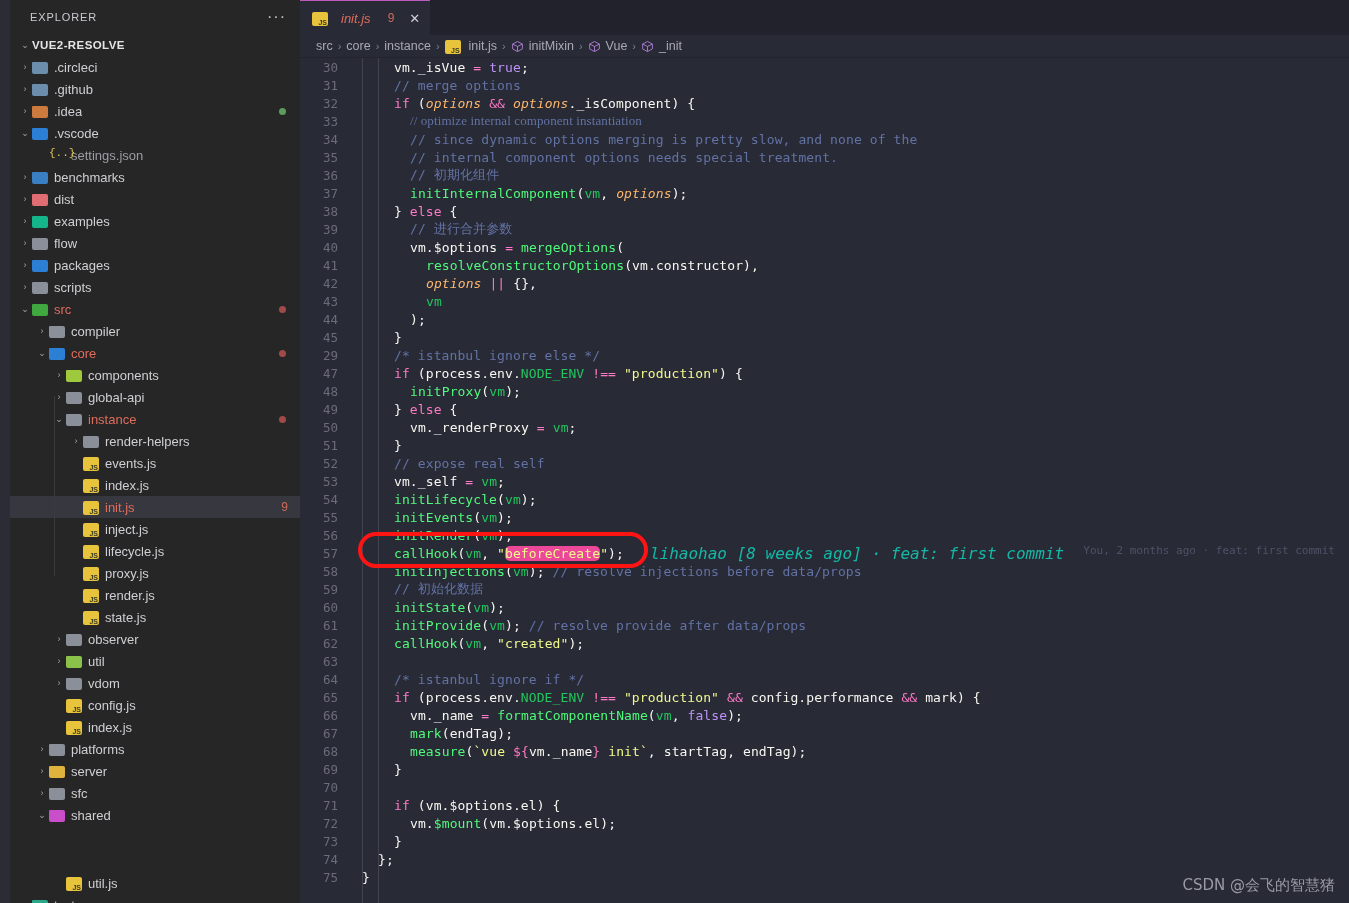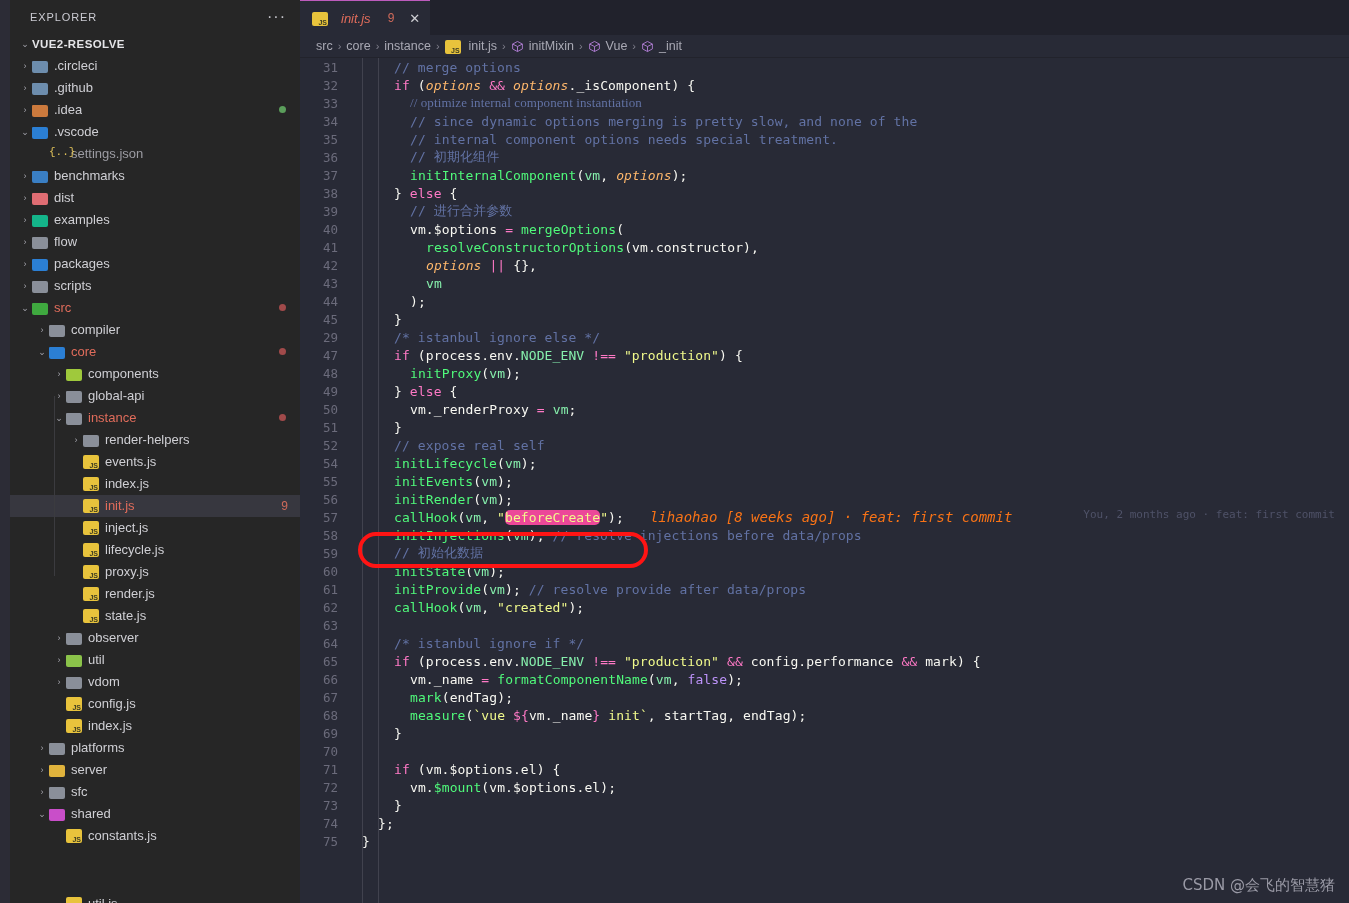--- a/index.html
+++ b/index.html
@@ -159,31 +159,31 @@
   }
   .code-text { position: relative; padding-left: 14px; letter-spacing: .1px;}
   .guide {
     position: absolute; top: 0; bottom: 0; width: 1px;
     background: #41424e;
   }
 
   
   .t-kw      { color: #ff79c6; }
   .t-fn      { color: #50fa7b; }
-  .t-var     { color: #86efac; }
+  .t-var     { color: #22c55e; }
   .t-param   { color: #ffb86c; font-style: italic; }
   .t-str     { color: #f1fa8c; }
   .t-cmt     { color: #6272a4; }
   .t-plain   { color: #f8f8f2; }
   .t-op      { color: #ff79c6; }
   .t-num     { color: #bd93f9; }
   .sel-hl    { background: #ec4899; border-radius: 5px; }
 
   .blame {
-    color: #f97316; font-style: italic; font-size: 14px;
+    color: #14b8a6; font-style: italic; font-size: 16px;
     padding-left: 26px;
   }
   .blame-right {
     position: absolute; right: 14px; top: 0;
     color: #4f5268; font-size: 11px;
     font-family: "DejaVu Sans Mono", "Liberation Mono", monospace;
   }
 
   
   .annot-box {
@@ -392,25 +392,20 @@
         </div>
         <div class="row" style="padding-left: 25px;">
           <span class="twisty">›</span>
           <span class="ficon folder" style="background: rgb(138, 143, 153);"></span>
           <span class="label">sfc</span>
         </div>
         <div class="row" style="padding-left: 25px;">
           <span class="twisty">⌄</span>
           <span class="ficon folder" style="background: rgb(201, 78, 201);"></span>
           <span class="label">shared</span>
-        </div>
-        <div class="row" style="padding-left: 42px;">
-          <span class="twisty spacer">&nbsp;</span>
-          <span class="ficon file-js">JS</span>
-          <span class="label">constants.js</span>
         </div>
         <div class="row" style="padding-left: 42px; margin-top: 46px;">
           <span class="twisty spacer">&nbsp;</span>
           <span class="ficon file-js">JS</span>
           <span class="label">util.js</span>
         </div>
         <div class="row" style="padding-left: 8px;">
           <span class="twisty">›</span>
           <span class="ficon folder" style="background: rgb(42, 169, 138);"></span>
           <span class="label">test</span>
@@ -457,20 +452,21 @@
             <path d="M8 1.8 14 5v6l-6 3.2L2 11V5z" fill="none" stroke="#b37fd6" stroke-width="1.1"></path>
             <path d="M2 5l6 3 6-3M8 8v6.2" stroke="#b37fd6" stroke-width="1.1" fill="none"></path>
           </svg></span>
         <span class="crumb">_init</span>
       </div>
 
     <div class="code-area">
       <div class="guide" style="left:62px;"></div>
       <div class="guide" style="left:78px;"></div>
       <div id="code">
+          <div class="code-line"><span class="ln">30</span><span class="code-text" style="padding-left: 46px;"><span class="t-plain">vm._isVue</span><span class="t-plain"> </span><span class="t-op">=</span><span class="t-plain"> </span><span class="t-num">true</span><span class="t-plain">;</span></span></div>
           <div class="code-line"><span class="ln">31</span><span class="code-text" style="padding-left: 46px;"><span class="t-cmt">// merge options</span></span></div>
           <div class="code-line"><span class="ln">32</span><span class="code-text" style="padding-left: 46px;"><span class="t-kw">if</span><span class="t-plain"> (</span><span class="t-param">options</span><span class="t-plain"> </span><span class="t-op">&amp;&amp;</span><span class="t-plain"> </span><span class="t-param">options</span><span class="t-plain">._isComponent) {</span></span></div>
           <div class="code-line"><span class="ln">33</span><span class="code-text" style="padding-left: 62px; font-family: Liberation Serif, serif;"><span class="t-cmt">// optimize internal component instantiation</span></span></div>
           <div class="code-line"><span class="ln">34</span><span class="code-text" style="padding-left: 62px;"><span class="t-cmt">// since dynamic options merging is pretty slow, and none of the</span></span></div>
           <div class="code-line"><span class="ln">35</span><span class="code-text" style="padding-left: 62px;"><span class="t-cmt">// internal component options needs special treatment.</span></span></div>
           <div class="code-line"><span class="ln">36</span><span class="code-text" style="padding-left: 62px;"><span class="t-cmt">// 初期化组件</span></span></div>
           <div class="code-line"><span class="ln">37</span><span class="code-text" style="padding-left: 62px;"><span class="t-fn">initInternalComponent</span><span class="t-plain">(</span><span class="t-var">vm</span><span class="t-plain">, </span><span class="t-param">options</span><span class="t-plain">);</span></span></div>
           <div class="code-line"><span class="ln">38</span><span class="code-text" style="padding-left: 46px;"><span class="t-plain">} </span><span class="t-kw">else</span><span class="t-plain"> {</span></span></div>
           <div class="code-line"><span class="ln">39</span><span class="code-text" style="padding-left: 62px;"><span class="t-cmt">// 进行合并参数</span></span></div>
           <div class="code-line"><span class="ln">40</span><span class="code-text" style="padding-left: 62px;"><span class="t-plain">vm.$options</span><span class="t-plain"> </span><span class="t-op">=</span><span class="t-plain"> </span><span class="t-fn">mergeOptions</span><span class="t-plain">(</span></span></div>
@@ -479,20 +475,21 @@
           <div class="code-line"><span class="ln">43</span><span class="code-text" style="padding-left: 78px;"><span class="t-var">vm</span></span></div>
           <div class="code-line"><span class="ln">44</span><span class="code-text" style="padding-left: 62px;"><span class="t-plain">);</span></span></div>
           <div class="code-line"><span class="ln">45</span><span class="code-text" style="padding-left: 46px;"><span class="t-plain">}</span></span></div>
           <div class="code-line"><span class="ln">29</span><span class="code-text" style="padding-left: 46px;"><span class="t-cmt">/* istanbul ignore else */</span></span></div>
           <div class="code-line"><span class="ln">47</span><span class="code-text" style="padding-left: 46px;"><span class="t-kw">if</span><span class="t-plain"> (process.env.</span><span class="t-var">NODE_ENV</span><span class="t-plain"> </span><span class="t-op">!==</span><span class="t-plain"> </span><span class="t-str">"production"</span><span class="t-plain">) {</span></span></div>
           <div class="code-line"><span class="ln">48</span><span class="code-text" style="padding-left: 62px;"><span class="t-fn">initProxy</span><span class="t-plain">(</span><span class="t-var">vm</span><span class="t-plain">);</span></span></div>
           <div class="code-line"><span class="ln">49</span><span class="code-text" style="padding-left: 46px;"><span class="t-plain">} </span><span class="t-kw">else</span><span class="t-plain"> {</span></span></div>
           <div class="code-line"><span class="ln">50</span><span class="code-text" style="padding-left: 62px;"><span class="t-plain">vm._renderProxy</span><span class="t-plain"> </span><span class="t-op">=</span><span class="t-plain"> </span><span class="t-var">vm</span><span class="t-plain">;</span></span></div>
           <div class="code-line"><span class="ln">51</span><span class="code-text" style="padding-left: 46px;"><span class="t-plain">}</span></span></div>
           <div class="code-line"><span class="ln">52</span><span class="code-text" style="padding-left: 46px;"><span class="t-cmt">// expose real self</span></span></div>
+          <div class="code-line"><span class="ln">53</span><span class="code-text" style="padding-left: 46px;"><span class="t-plain">vm._self</span><span class="t-plain"> </span><span class="t-op">=</span><span class="t-plain"> </span><span class="t-var">vm</span><span class="t-plain">;</span></span></div>
           <div class="code-line"><span class="ln">54</span><span class="code-text" style="padding-left: 46px;"><span class="t-fn">initLifecycle</span><span class="t-plain">(</span><span class="t-var">vm</span><span class="t-plain">);</span></span></div>
           <div class="code-line"><span class="ln">55</span><span class="code-text" style="padding-left: 46px;"><span class="t-fn">initEvents</span><span class="t-plain">(</span><span class="t-var">vm</span><span class="t-plain">);</span></span></div>
           <div class="code-line"><span class="ln">56</span><span class="code-text" style="padding-left: 46px;"><span class="t-fn">initRender</span><span class="t-plain">(</span><span class="t-var">vm</span><span class="t-plain">);</span></span></div>
           <div class="code-line"><span class="ln">57</span><span class="code-text" style="padding-left: 46px;"><span class="t-fn">callHook</span><span class="t-plain">(</span><span class="t-var">vm</span><span class="t-plain">, </span><span class="t-str">"</span><span class="t-str sel-hl">beforeCreate</span><span class="t-str">"</span><span class="t-plain">);</span></span><span class="blame">lihaohao [8 weeks ago] · feat: first commit</span><span class="blame-right">You, 2 months ago · feat: first commit</span></div>
           <div class="code-line"><span class="ln">58</span><span class="code-text" style="padding-left: 46px;"><span class="t-fn">initInjections</span><span class="t-plain">(</span><span class="t-var">vm</span><span class="t-plain">); </span><span class="t-cmt">// resolve injections before data/props</span></span></div>
           <div class="code-line"><span class="ln">59</span><span class="code-text" style="padding-left: 46px;"><span class="t-cmt">// 初始化数据</span></span></div>
           <div class="code-line"><span class="ln">60</span><span class="code-text" style="padding-left: 46px;"><span class="t-fn">initState</span><span class="t-plain">(</span><span class="t-var">vm</span><span class="t-plain">);</span></span></div>
           <div class="code-line"><span class="ln">61</span><span class="code-text" style="padding-left: 46px;"><span class="t-fn">initProvide</span><span class="t-plain">(</span><span class="t-var">vm</span><span class="t-plain">); </span><span class="t-cmt">// resolve provide after data/props</span></span></div>
           <div class="code-line"><span class="ln">62</span><span class="code-text" style="padding-left: 46px;"><span class="t-fn">callHook</span><span class="t-plain">(</span><span class="t-var">vm</span><span class="t-plain">, </span><span class="t-str">"created"</span><span class="t-plain">);</span></span></div>
           <div class="code-line"><span class="ln">63</span><span class="code-text" style="padding-left: 14px;"></span></div>

